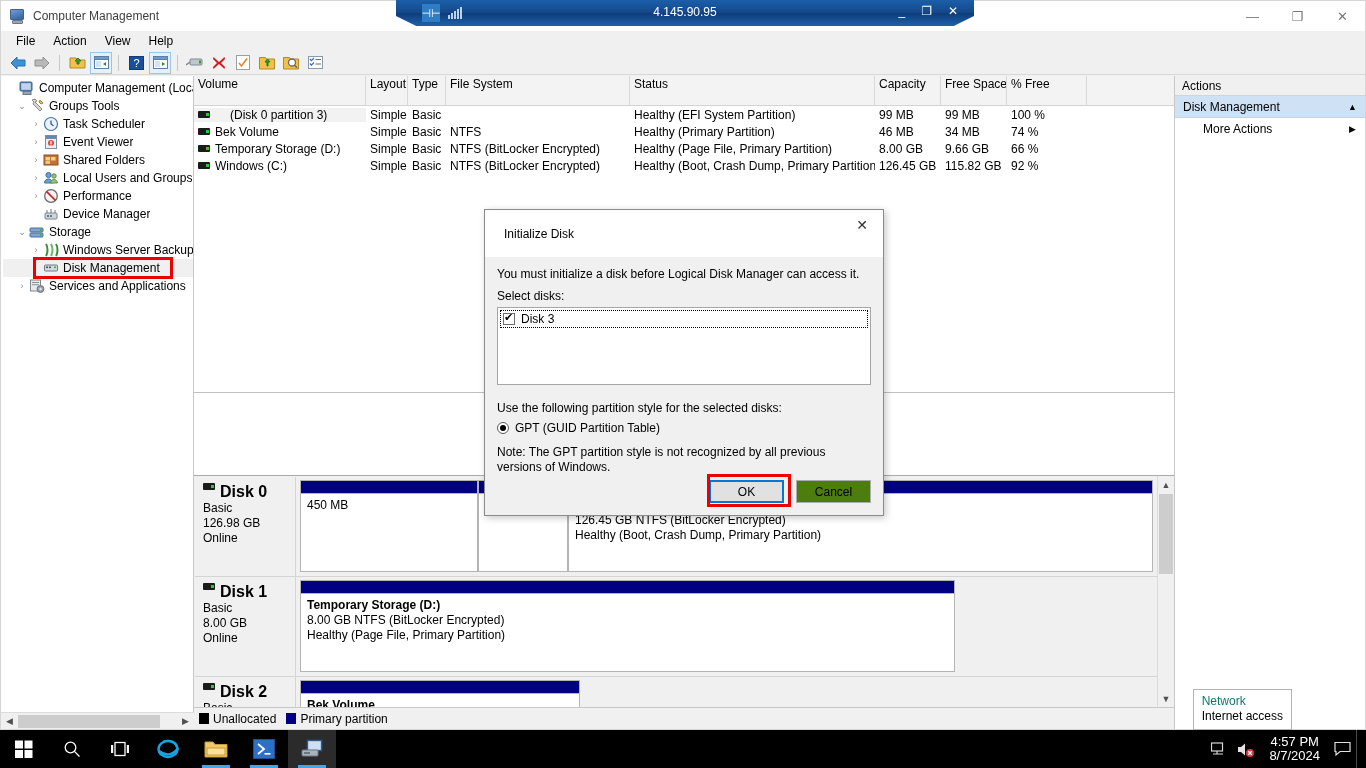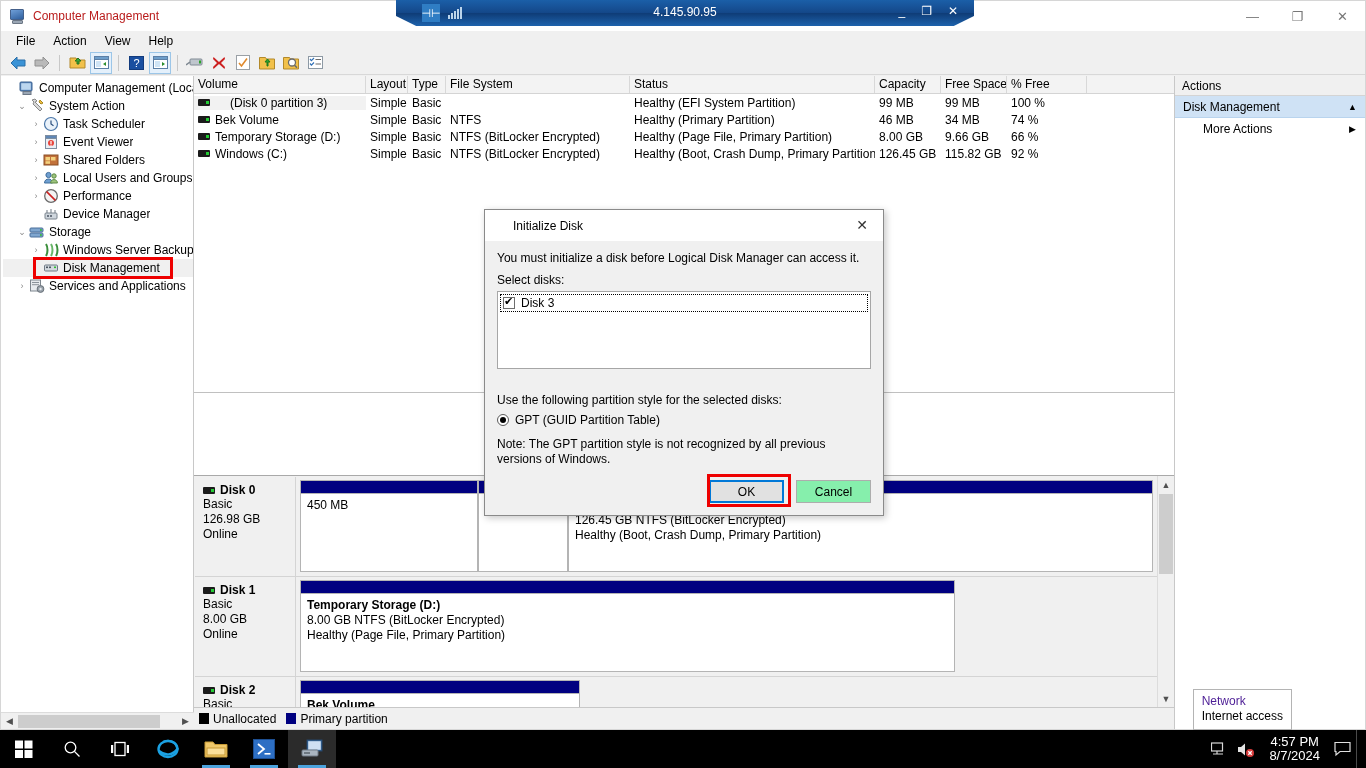--- a/index.html
+++ b/index.html
@@ -24,21 +24,21 @@
   }
   .titlebar {
     height: 30px; background: #ffffff; display: flex; align-items: center;
     padding-left: 8px; position: relative;
   }
   .title-icon { width: 17px; height: 17px; margin-right: 7px; position: relative; flex: none; }
   .title-icon .mon { position:absolute; left:1px; top:1px; width:14px; height:11px;
      background: linear-gradient(160deg,#6f9fd8,#2f5f9e); border:1px solid #44608a; border-radius:1px;}
   .title-icon .base { position:absolute; left:3px; top:12px; width:11px; height:4px;
      background:#9aa6b4; border:1px solid #6c7785; border-radius:1px;}
-  .title-text { color: #b91c1c; font-size: 12px; }
+  .title-text { color: #404040; font-size: 12px; }
   .wbtns { position: absolute; right: 0; top: 0; display: flex; height: 30px; }
   .wbtn { width: 45px; height: 30px; display: flex; align-items: center; justify-content: center;
     color: #777; font-size: 13px; }
 
   
   .menubar { height: 20px; display: flex; align-items: center; padding-left: 6px; background: #f0f0f0; }
   .menu-item { padding: 2px 9px; font-size: 12px; color: #000; }
 
   
   .toolbar { height: 24px; background: #f0f0f0; display: flex; align-items: center;
@@ -62,21 +62,21 @@
   .tlabel { overflow: hidden; }
   .tree-scroll-h { position: absolute; left: 0; bottom: 0; width: 193px; height: 17px;
                    background: #f0f0f0; border-top: 1px solid #dcdcdc; display: flex; align-items:center; }
   .hs-arrow { width: 17px; height: 15px; display:flex; align-items:center; justify-content:center;
               color:#505050; font-size: 9px; }
   .hs-thumb { height: 13px; background: #cdcdcd; border: 1px solid #cdcdcd; }
 
   
   .vol-list { position: absolute; left:0; top:0; right:0; height: 317px; background:#fff;
               border-bottom: 1px solid #c0c0c0; overflow: hidden; }
-  .vl-head { display: flex; height: 18px; background: #f3f3f3; border-bottom: 1px solid #d4d4d4;
+  .vl-head { display: flex; height: 30px; background: #f3f3f3; border-bottom: 1px solid #d4d4d4;
              font-size: 12px; }
   .vl-head div { padding: 1px 4px; border-right: 1px solid #d8d8d8; overflow: hidden; white-space: nowrap; }
   .vl-row { display: flex; height: 17px; font-size: 12px; align-items: center; }
   .vl-row > div { padding: 0 4px; overflow: hidden; white-space: nowrap; }
   .vl-row .c-vol { display:flex; align-items:center; gap:5px; }
   .volglyph { width: 12px; height: 7px; background: #1b1b1b; border-radius:1px; position: relative; flex:none;}
   .volglyph::after { content:""; position:absolute; right:1px; top:2px; width:3px; height:3px; background:#22cc33; }
   .row-sel .c-vol { background: #f2f2f2; gap: 20px; }
 
   .c-vol{width:172px} .c-lay{width:42px} .c-typ{width:38px} .c-fs{width:184px}
@@ -84,21 +84,21 @@
 
   
   .splitter { position: absolute; left: 0; right: 0; top: 317px; height: 82px; background:#fff; }
 
   
   .gfx { position: absolute; left: 0; top: 399px; right: 0; bottom: 22px; background: #f0f0f0;
          border-top: 1px solid #a9a9a9; overflow: hidden; }
   .gfx-inner { position: absolute; left:0; top:0; right:17px; bottom:0; background:#f0f0f0; padding: 1px 0 0 1px; }
   .diskrow { display: flex; height: 100px; border-bottom: 1px solid #d4d4d4; }
   .diskinfo { width: 101px; background: #f0f0f0; padding: 6px 6px 0 8px; border-right: 1px solid #d4d4d4; }
-  .diskinfo .dname { font-weight: bold; font-size: 12px; display:flex; align-items:center; gap:5px; }
+  .diskinfo .dname { font-weight: bold; font-size: 16px; display:flex; align-items:flex-start; gap:5px; }
   .diskinfo .dmeta { font-size: 12px; line-height: 15px; color:#000; }
   .partwrap { flex: 1; padding: 3px 4px 4px 4px; display: flex; gap: 0; background: #f0f0f0; }
   .part { border: 1px solid #b4b4b4; background: #fff; }
   .part .pbar { height: 13px; background: #000080; border-bottom: 1px solid #b4b4b4; }
   .part .pbody { padding: 4px 6px; font-size: 12px; line-height: 15px; }
   .part .pbody .pname { font-weight: bold; }
   .gfx-scroll { position: absolute; right: 0; top: 0; width: 17px; bottom: 0; background: #f0f0f0;
                 border-left: 1px solid #dcdcdc; }
   .vs-arrow { height: 17px; display: flex; align-items:center; justify-content:center; color:#505050; font-size: 9px; }
   .vs-thumb { position:absolute; left:1px; right:1px; background:#cdcdcd; }
@@ -112,38 +112,38 @@
   .act-head { height: 20px; background: #f0f0f0; border-bottom: 1px solid #d4d4d4;
               display: flex; align-items: center; padding-left: 7px; font-weight: normal; font-size: 12px; }
   .act-group { height: 22px; background: #cfe2f5; display: flex; align-items: center;
                padding: 0 8px; font-size: 12px; justify-content: space-between; border-bottom:1px solid #b9d4ee;}
   .act-item { height: 22px; display: flex; align-items: center; padding-left: 28px; font-size: 12px;
               justify-content: space-between; padding-right: 9px; }
 
   
   .dlg { position: absolute; left: 483px; top: 208px; width: 400px; height: 307px;
          background: #f0f0f0; border: 1px solid #8a8a8a; box-shadow: 2px 2px 7px rgba(0,0,0,.22); }
-  .dlg-title { height: 31px; background: #fff; display: flex; align-items: center;
-               padding-left: 28px; font-size: 12px; color: #000; position: relative; }
+  .dlg-title { height: 47px; background: #fff; display: flex; align-items: center;
+               padding-left: 19px; font-size: 12px; color: #000; position: relative; }
   .dlg-close { position: absolute; right: 0; top: 0; width: 42px; height: 29px;
                display: flex; align-items: center; justify-content: center; color: #333; font-size: 14px; }
   .dlg-body { padding: 10px 12px 0 12px; font-size: 12px; }
   .dlg-body p { margin: 0 0 8px 0; }
   .disklist { height: 78px; border: 1px solid #a6a6a6; background: #fff; padding: 3px; }
   .disk-entry { display: flex; align-items: center; gap: 6px; outline: 1px dotted #000; padding: 1px 2px; }
   .chk { width: 12px; height: 12px; border: 1px solid #6e6e6e; background: #fff; position: relative; flex:none; }
   .chk::after { content: "✔"; position: absolute; left: 0px; top: -3px; font-size: 11px; color: #000; }
   .radio-row { display: flex; align-items: center; gap: 6px; margin-bottom: 3px; }
   .radio { width: 12px; height: 12px; border: 1px solid #5a5a5a; border-radius: 50%; background:#fff;
            position: relative; flex: none; }
   .radio.on::after { content:""; position:absolute; left:2px; top:2px; width:6px; height:6px;
            border-radius:50%; background:#000; }
   .note { margin-top: 10px; line-height: 15px; }
   .dlg-btns { position: absolute; right: 12px; bottom: 12px; display: flex; gap: 12px; align-items: center; }
-  .btn { width: 75px; height: 23px; background: #86efac; border: 1px solid #adadad;
+  .btn { width: 75px; height: 23px; background: #4d7c0f; border: 1px solid #adadad;
          font-size: 12px; display: flex; align-items: center; justify-content: center; }
   .btn.default { border: 2px solid #0078d7; background: #e1e1e1; }
   .hl-red { position: absolute; border: 3px solid #ee0000; }
 
   
   .rdbar { position: absolute; left: 396px; top: 0; width: 578px; height: 26px; z-index: 60; }
   .rdbar .shape { position: absolute; inset: 0;
       background: linear-gradient(180deg,#1b5fa8 0%, #14488a 48%, #0f3d78 52%, #1d62ac 100%);
       clip-path: polygon(0 0, 100% 0, 100% 62%, 96.5% 100%, 3.5% 100%, 0 62%); }
   .rdbar .pin { position: absolute; left: 26px; top: 4px; width: 18px; height: 18px;
@@ -158,21 +158,21 @@
   .tb-left { position: absolute; left: 0; top: 0; display: flex; height: 38px; }
   .tb-btn { width: 48px; height: 38px; display: flex; align-items: center; justify-content: center; position: relative; }
   .tb-btn.active { background: #2b2b2b; }
   .tb-btn .under { position: absolute; bottom: 0; left: 10px; right: 10px; height: 3px; background: #4ba3dd; }
   .tray { position: absolute; right: 0; top: 0; height: 38px; display: flex; align-items: center; gap: 0; }
   .tray-ico { width: 26px; height: 38px; display:flex; align-items:center; justify-content:center; color:#fff; position: relative;}
   .clock { color: #fff; font-size: 13px; line-height: 14px; text-align: center; padding: 0 10px; }
   .showdesk { width: 10px; height: 38px; border-left: 1px solid #4a4a4a; }
   .tooltip { position: absolute; right: 74px; bottom: 38px; background: #fff; border: 1px solid #b4b4b4;
              padding: 4px 8px 5px 8px; font-size: 12px; line-height: 15px; z-index: 70; }
-  .tooltip .t1 { color: #4c1d95; }
+  .tooltip .t1 { color: #0f766e; }
 </style>
 </head>
 <body>
 
 <div id="root">
   <div class="desktop"></div>
 
   <div class="cmwin">
 
     <div class="titlebar">
@@ -297,21 +297,21 @@
           </div>
 
           <div class="tnode" style="padding-left:12px">
             <span class="chev">⌄</span>
             <span class="tico">
               <svg width="16" height="16" viewBox="0 0 16 16">
                   <path d="M3 2l2 2-1 2 7 7 2-2-7-7 2-1-2-2z" fill="#d8d8d8" stroke="#888"></path>
                   <path d="M11 2l3 3-2 1-2-2z" fill="#f0c040" stroke="#a8861f"></path>
                 </svg>
             </span>
-            <span class="tlabel">System Action</span>
+            <span class="tlabel">Groups Tools</span>
           </div>
 
           <div class="tnode" style="padding-left:26px">
             <span class="chev">›</span>
             <span class="tico">
               <svg width="16" height="16" viewBox="0 0 16 16">
                   <circle cx="8" cy="8" r="6.5" fill="#eaf2fa" stroke="#4a76a8" stroke-width="1.2"></circle>
                   <path d="M8 4.5V8l2.5 1.8" stroke="#2b4f7d" stroke-width="1.2" fill="none"></path>
                 </svg>
             </span>
@@ -634,21 +634,21 @@
       </div>
       <div class="dlg-body">
         <p>You must initialize a disk before Logical Disk Manager can access it.</p>
         <p style="margin-bottom:4px">Select disks:</p>
         <div class="disklist">
           <div class="disk-entry">
             <span class="chk"></span>
             <span>Disk 3</span>
           </div>
         </div>
-        <p style="margin-top:24px; margin-bottom:6px">Use the following partition style for the selected disks:</p>
+        <p style="margin-top:16px; margin-bottom:6px">Use the following partition style for the selected disks:</p>
         <div class="radio-row">
           <span class="radio on"></span>
           <span>GPT (GUID Partition Table)</span>
         </div>
         <div class="note">Note: The GPT partition style is not recognized by all previous versions of Windows.</div>
       </div>
       <div class="dlg-btns">
         <span class="btn default">OK</span>
         <span class="btn">Cancel</span>
       </div>

